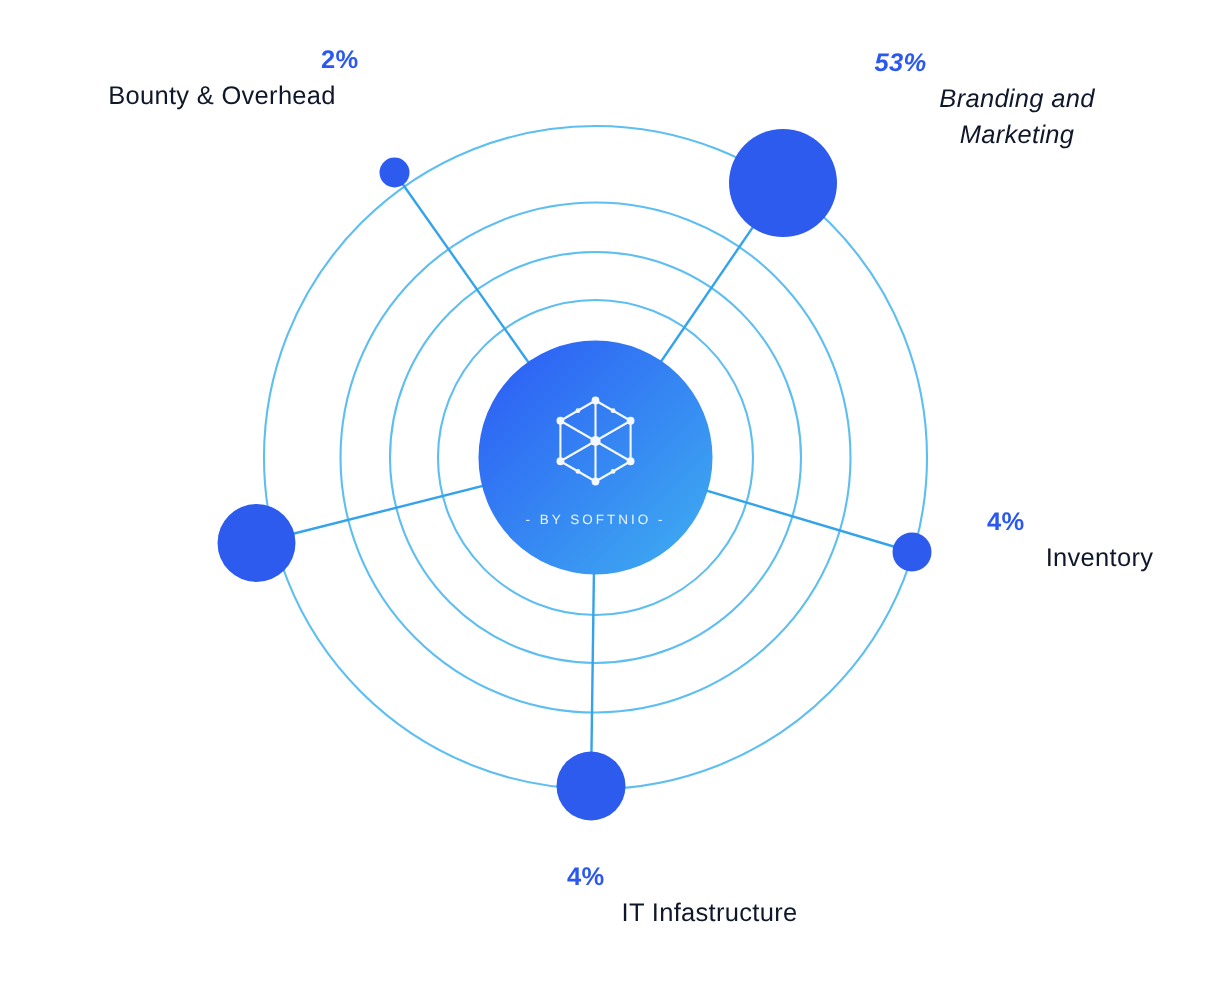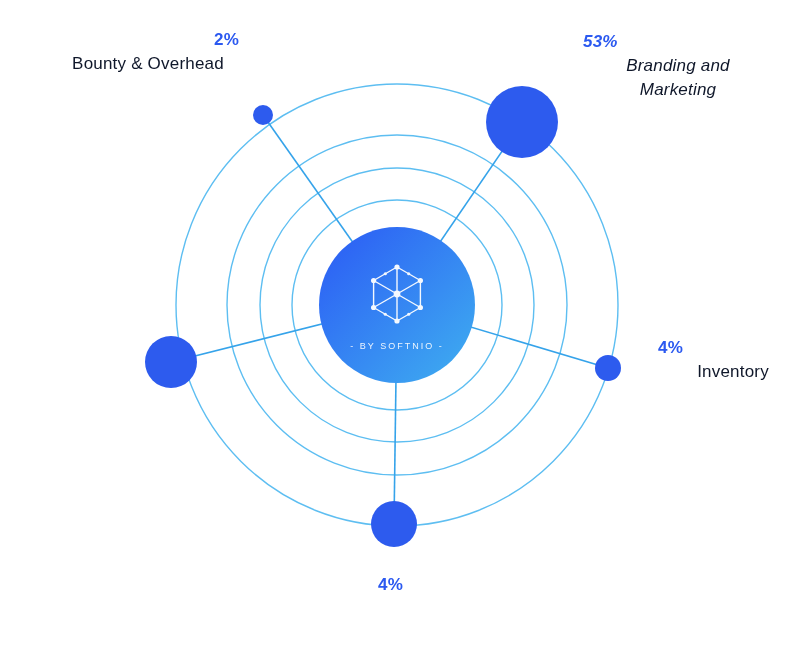--- a/index.html
+++ b/index.html
@@ -116,18 +116,19 @@
     <div class="name">Marketing</div>
   </div>
 
   <div class="label-block lbl-legal">
     <div class="pct">4%</div>
     <div class="name">Inventory</div>
   </div>
 
   <div class="label-block lbl-it">
     <div class="pct">4%</div>
+    <div class="name">IT Infastructure</div>
   </div>
 
   <div class="label-block lbl-gift">
   </div>
 
 </div>
 
 </body></html>

